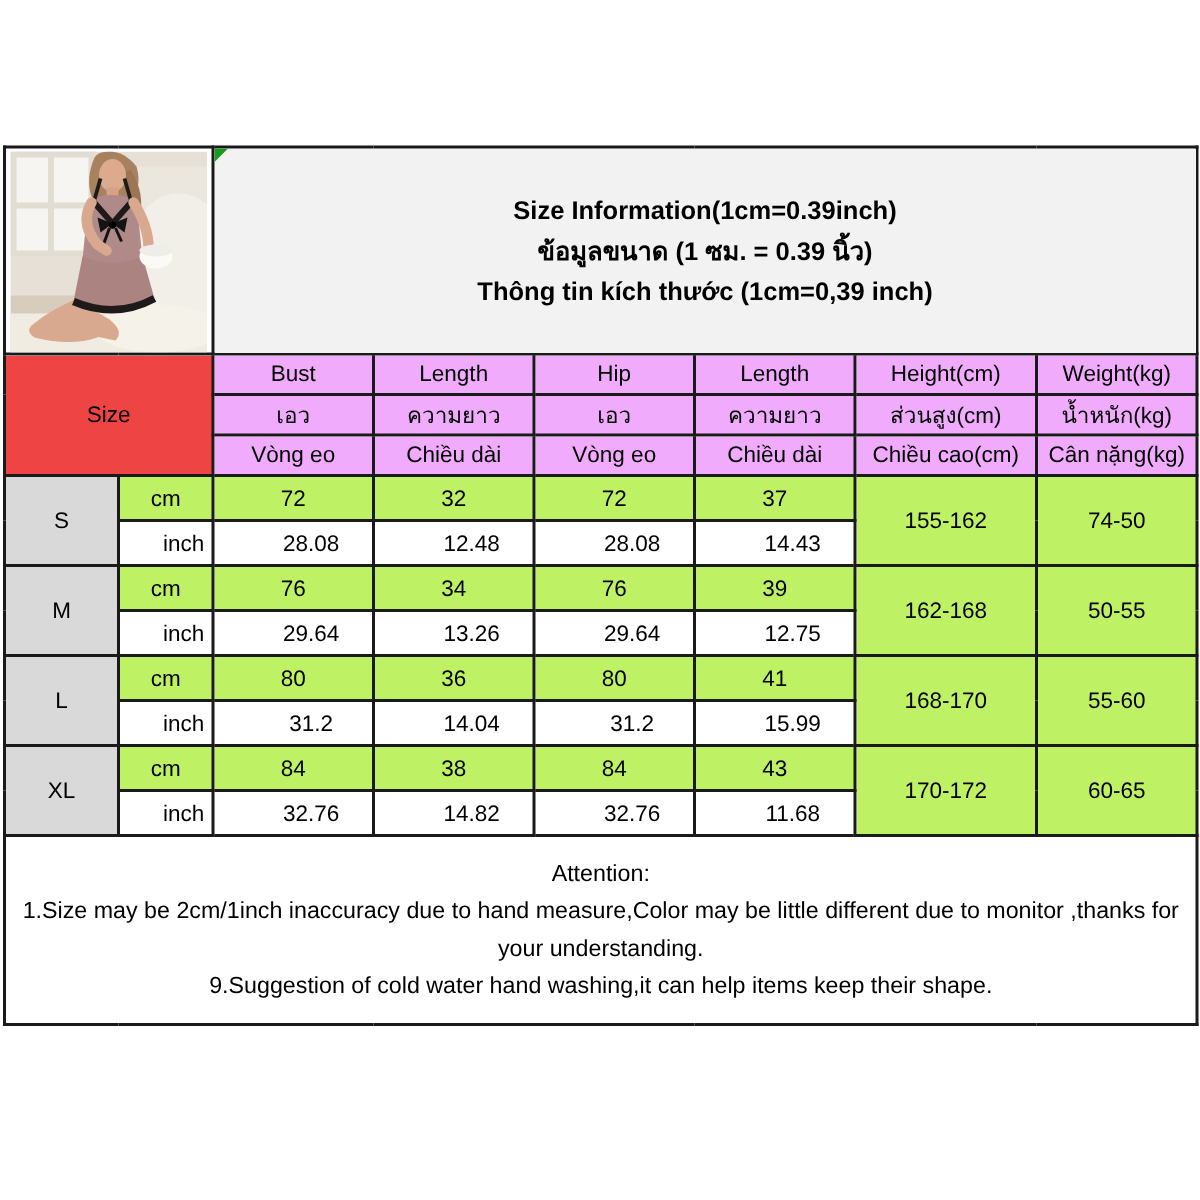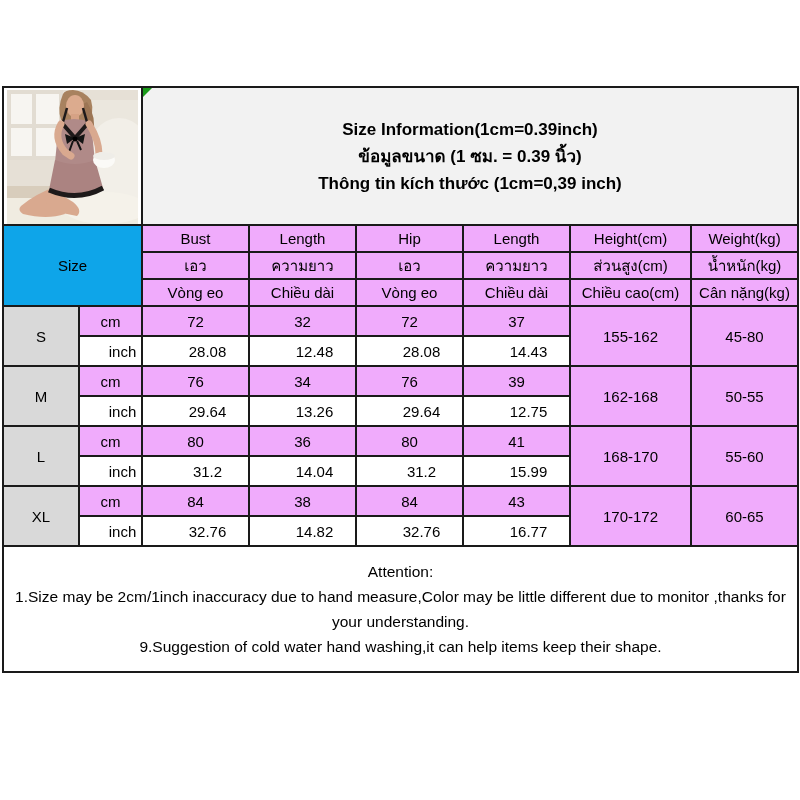--- a/index.html
+++ b/index.html
@@ -4,21 +4,21 @@
 <style>
   html,body{margin:0;padding:0;}
   .page{
     position:relative;
     width:800px;height:800px;
     background:#ffffff;
     font-family:"Liberation Sans","DejaVu Sans",sans-serif;
     color:#000;
     overflow:hidden;
   }
-  .sheet{position:absolute;left:2px;top:86px;}
+  .sheet{position:absolute;left:2px;top:97px;}
   table.size-sheet{
     border-collapse:collapse;
     table-layout:fixed;
     width:795px;
   }
   table.size-sheet td,table.size-sheet th{
     border:2px solid #1a1a1a;
     padding:0;
     text-align:center;
     vertical-align:middle;
@@ -35,31 +35,31 @@
   .title-line{font-weight:bold;font-size:17px;line-height:27px;}
   .corner-marker{
     position:absolute;top:0;left:0;
     width:0;height:0;
     border-top:9px solid #1a9a1a;
     border-right:9px solid transparent;
   }
   .hdr{background:#f0abfc;font-weight:bold;height:25px;}
   .hdr-th{font-size:14px;}
   .size-corner{
-    background:#0ea5e9;
+    background:#ef4444;
     font-weight:bold;
     font-size:29px;
   }
   .size-letter{
     background:#d9d9d9;
     font-weight:bold;
     font-size:16px;
   }
   .unit{font-weight:bold;}
-  tr.r-cm td{background:#f0abfc;height:28px;}
+  tr.r-cm td{background:#bef264;height:28px;}
   tr.r-inch td{background:#ffffff;height:28px;padding-left:24px;}
   td.merge2{background:#f2f2f2;}
   .attention-cell{
     height:124px;
     text-align:left;
     vertical-align:top;
     background:#ffffff;
   }
   .attention-text{
     font-size:15.5px;
@@ -178,21 +178,21 @@
       </tr>
 
       <tr class="r-cm">
         <th class="size-letter" rowspan="2">S</th>
         <td class="unit">cm</td>
         <td>72</td>
         <td>32</td>
         <td>72</td>
         <td>37</td>
         <td class="merge2" rowspan="2">155-162</td>
-        <td class="merge2" rowspan="2">45-80</td>
+        <td class="merge2" rowspan="2">74-50</td>
       </tr>
       <tr class="r-inch">
         <td class="unit">inch</td>
         <td>28.08</td>
         <td>12.48</td>
         <td>28.08</td>
         <td>14.43</td>
       </tr>
 
       <tr class="r-cm">
@@ -239,21 +239,21 @@
         <td>84</td>
         <td>43</td>
         <td class="merge2" rowspan="2">170-172</td>
         <td class="merge2" rowspan="2">60-65</td>
       </tr>
       <tr class="r-inch">
         <td class="unit">inch</td>
         <td>32.76</td>
         <td>14.82</td>
         <td>32.76</td>
-        <td>16.77</td>
+        <td>11.68</td>
       </tr>
 
       <tr>
         <td class="attention-cell" colspan="8">
           <div class="attention-text">
             <div>Attention:</div>
             <div>1.Size may be 2cm/1inch inaccuracy due to hand measure,Color may be little different due to monitor ,thanks for your understanding.</div>
             <div>9.Suggestion of cold water hand washing,it can help items keep their shape.</div>
           </div>
         </td>

